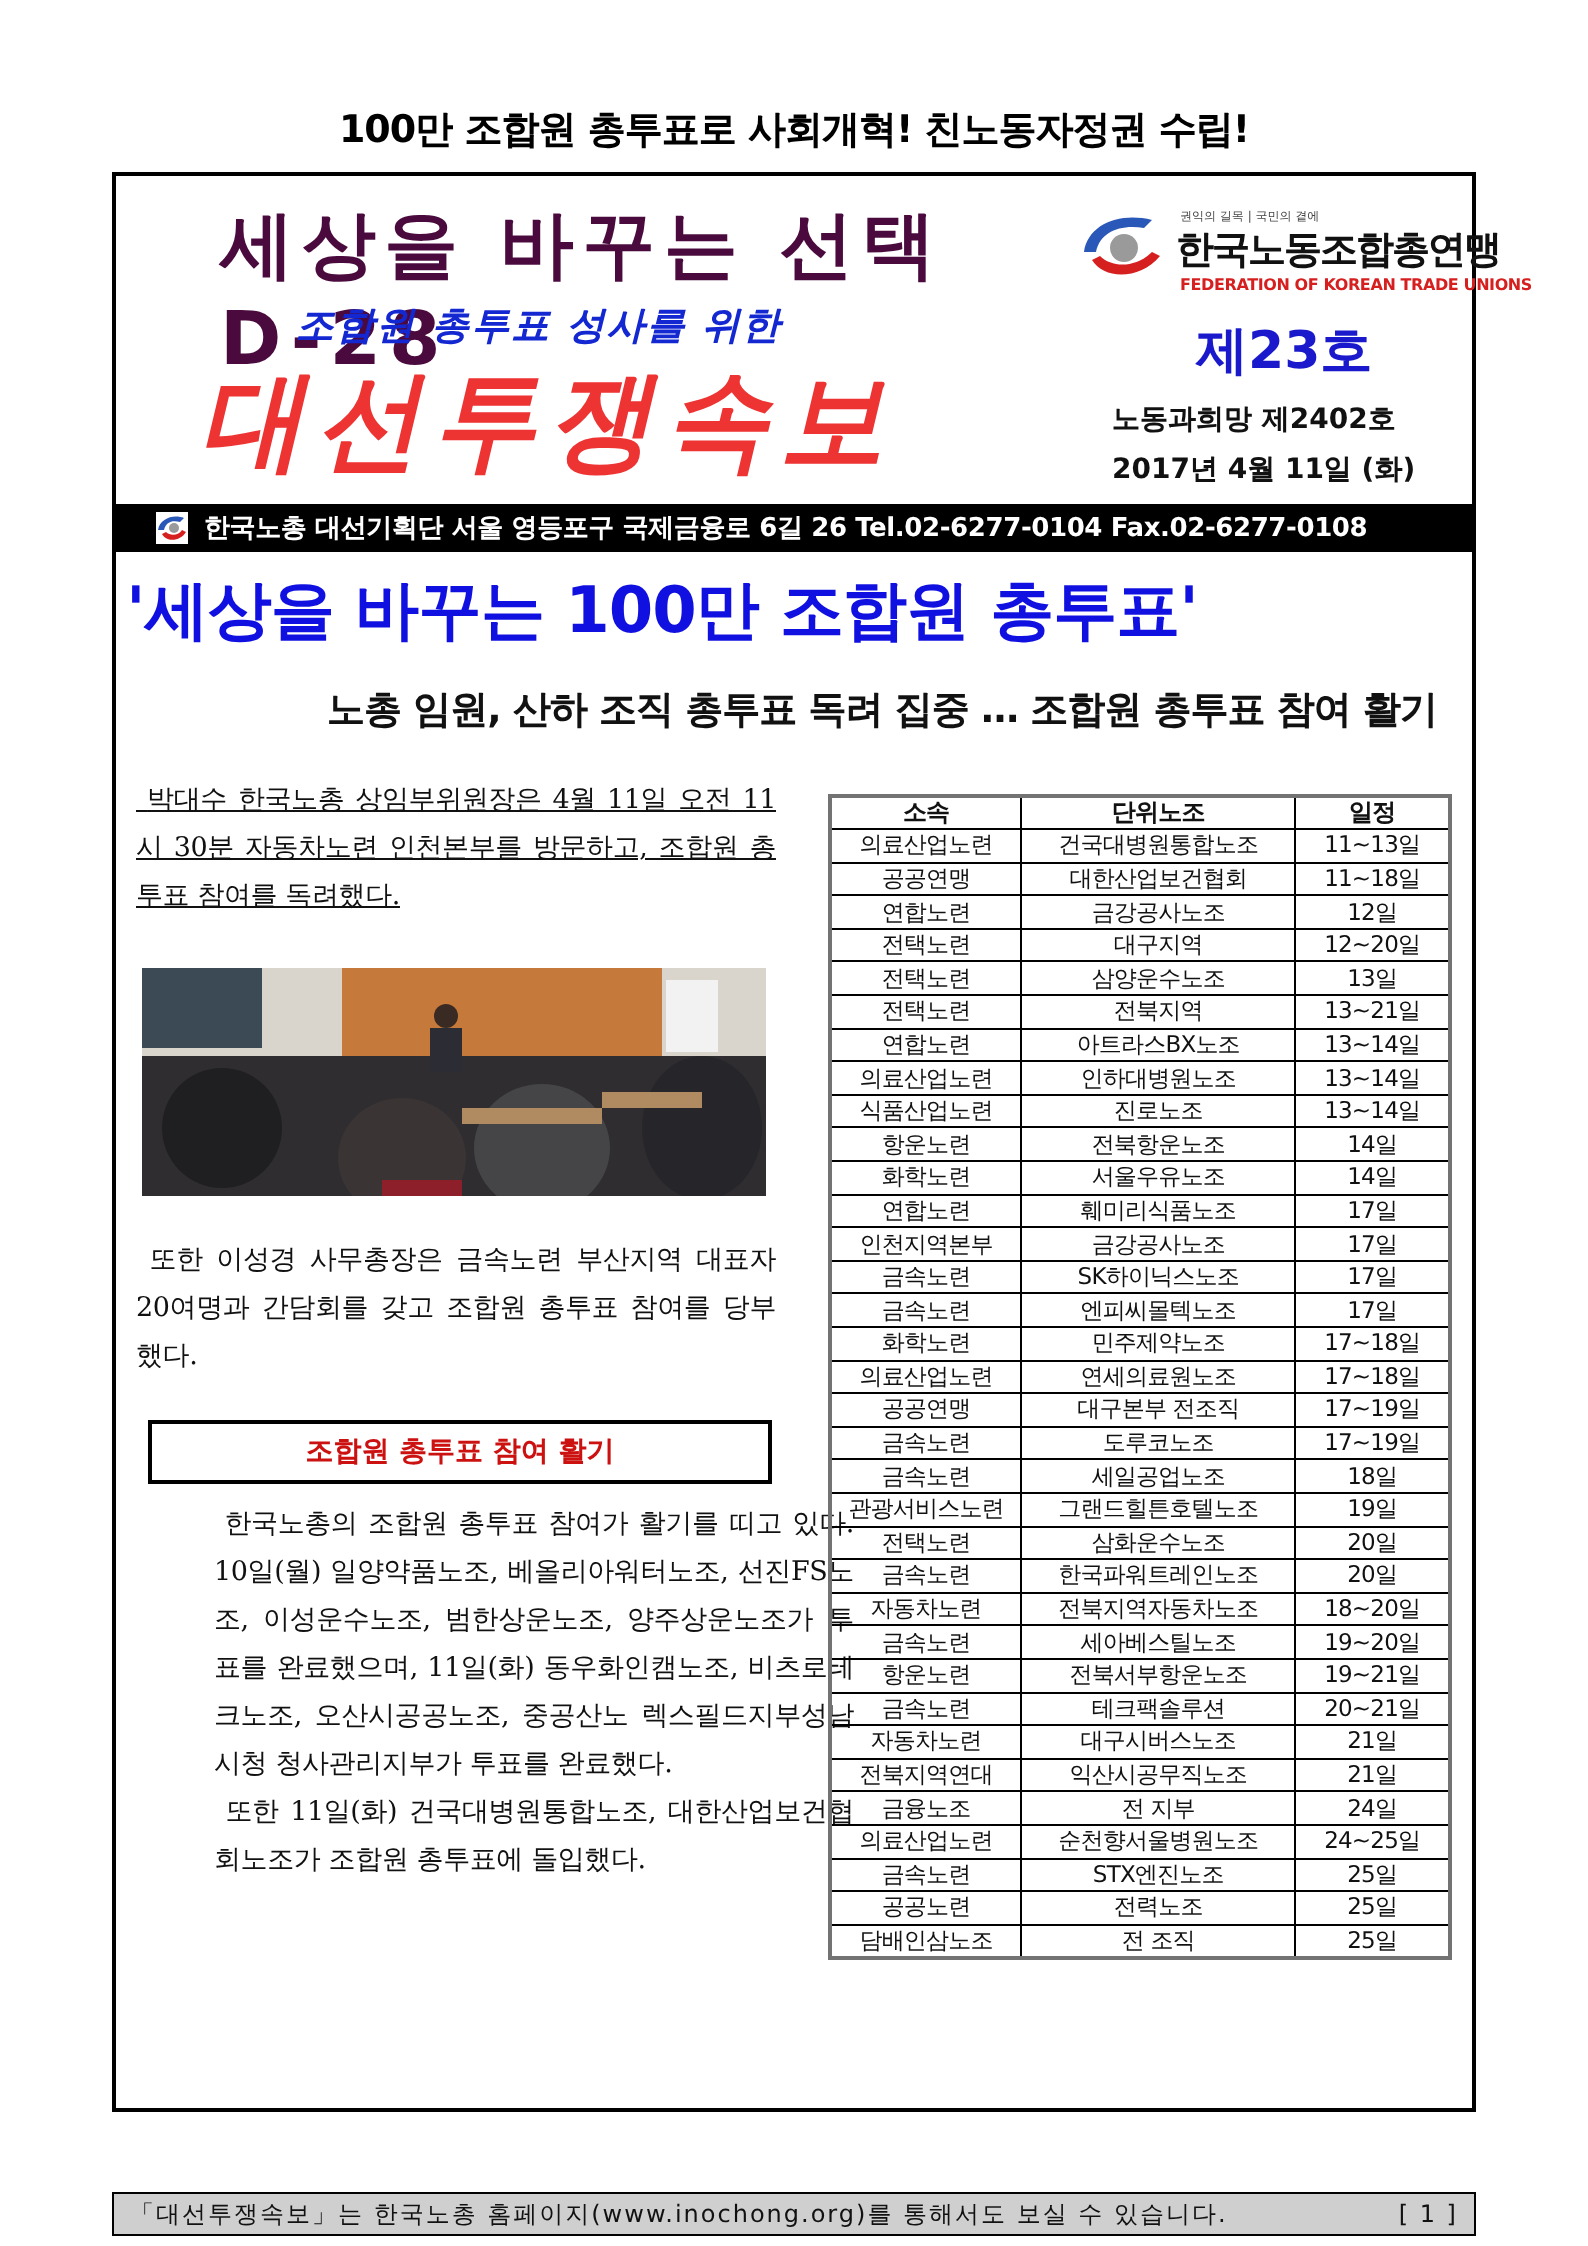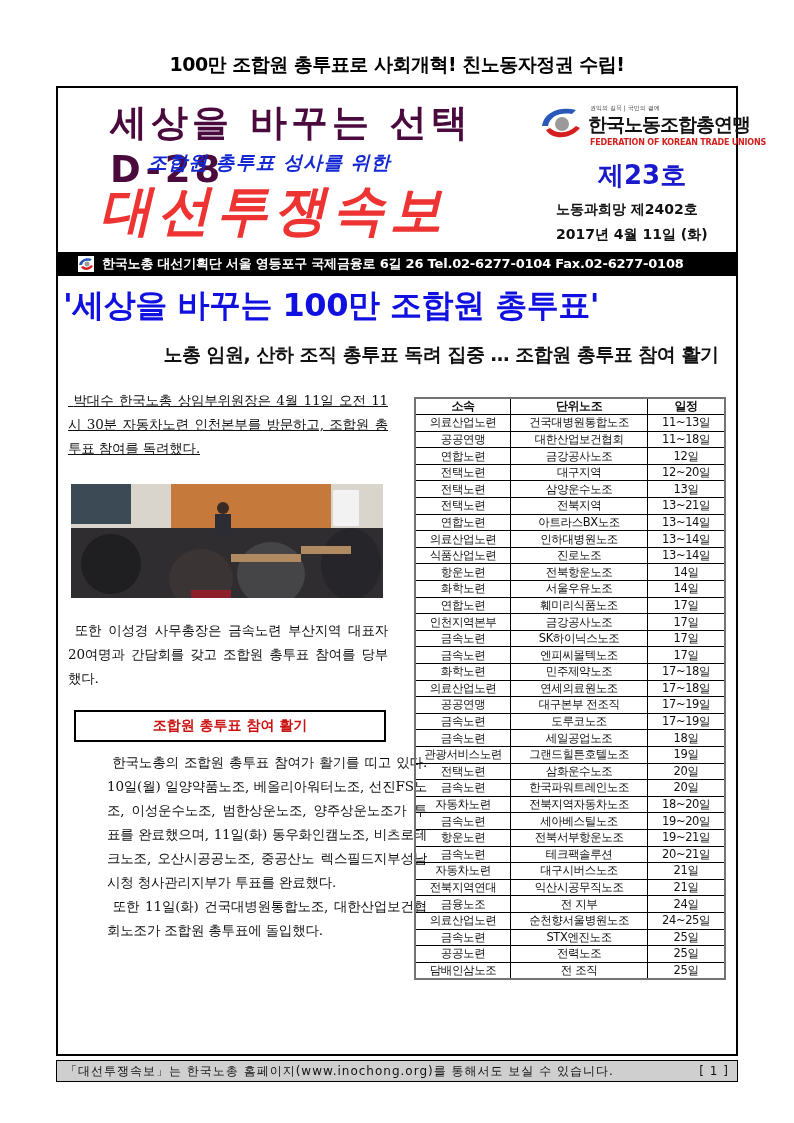--- a/index.html
+++ b/index.html
@@ -90,21 +90,21 @@
     table { border-collapse: collapse; width: 312px; border: 2px solid #737373; }
     th, td {
       border: 1px solid #000; text-align: center; height: 16.6px; font-size: 11.5px;
       font-family: "DejaVu Sans", sans-serif; color: #111; padding: 0; white-space: nowrap;
       letter-spacing: -0.4px; line-height: 15px;
     }
     th { font-weight: bold; font-size: 12px; }
     .c1 { width: 96px; } .c2 { width: 138px; } .c3 { width: 78px; }
 
     .footer-bar {
-      position: absolute; left: 56px; top: 1060px; width: 682px; height: 22px;
+      position: absolute; left: 56px; top: 1096px; width: 682px; height: 22px;
       background: #cfcfcf; border: 1px solid #000;
       display: flex; align-items: center; justify-content: space-between; padding: 0 8px;
       font-size: 12px; color: #111; letter-spacing: 1px;
     }
   </style>
 </head>
 <body>
 
 <div class="top-slogan">100만 조합원 총투표로 사회개혁! 친노동자정권 수립!</div>
 

